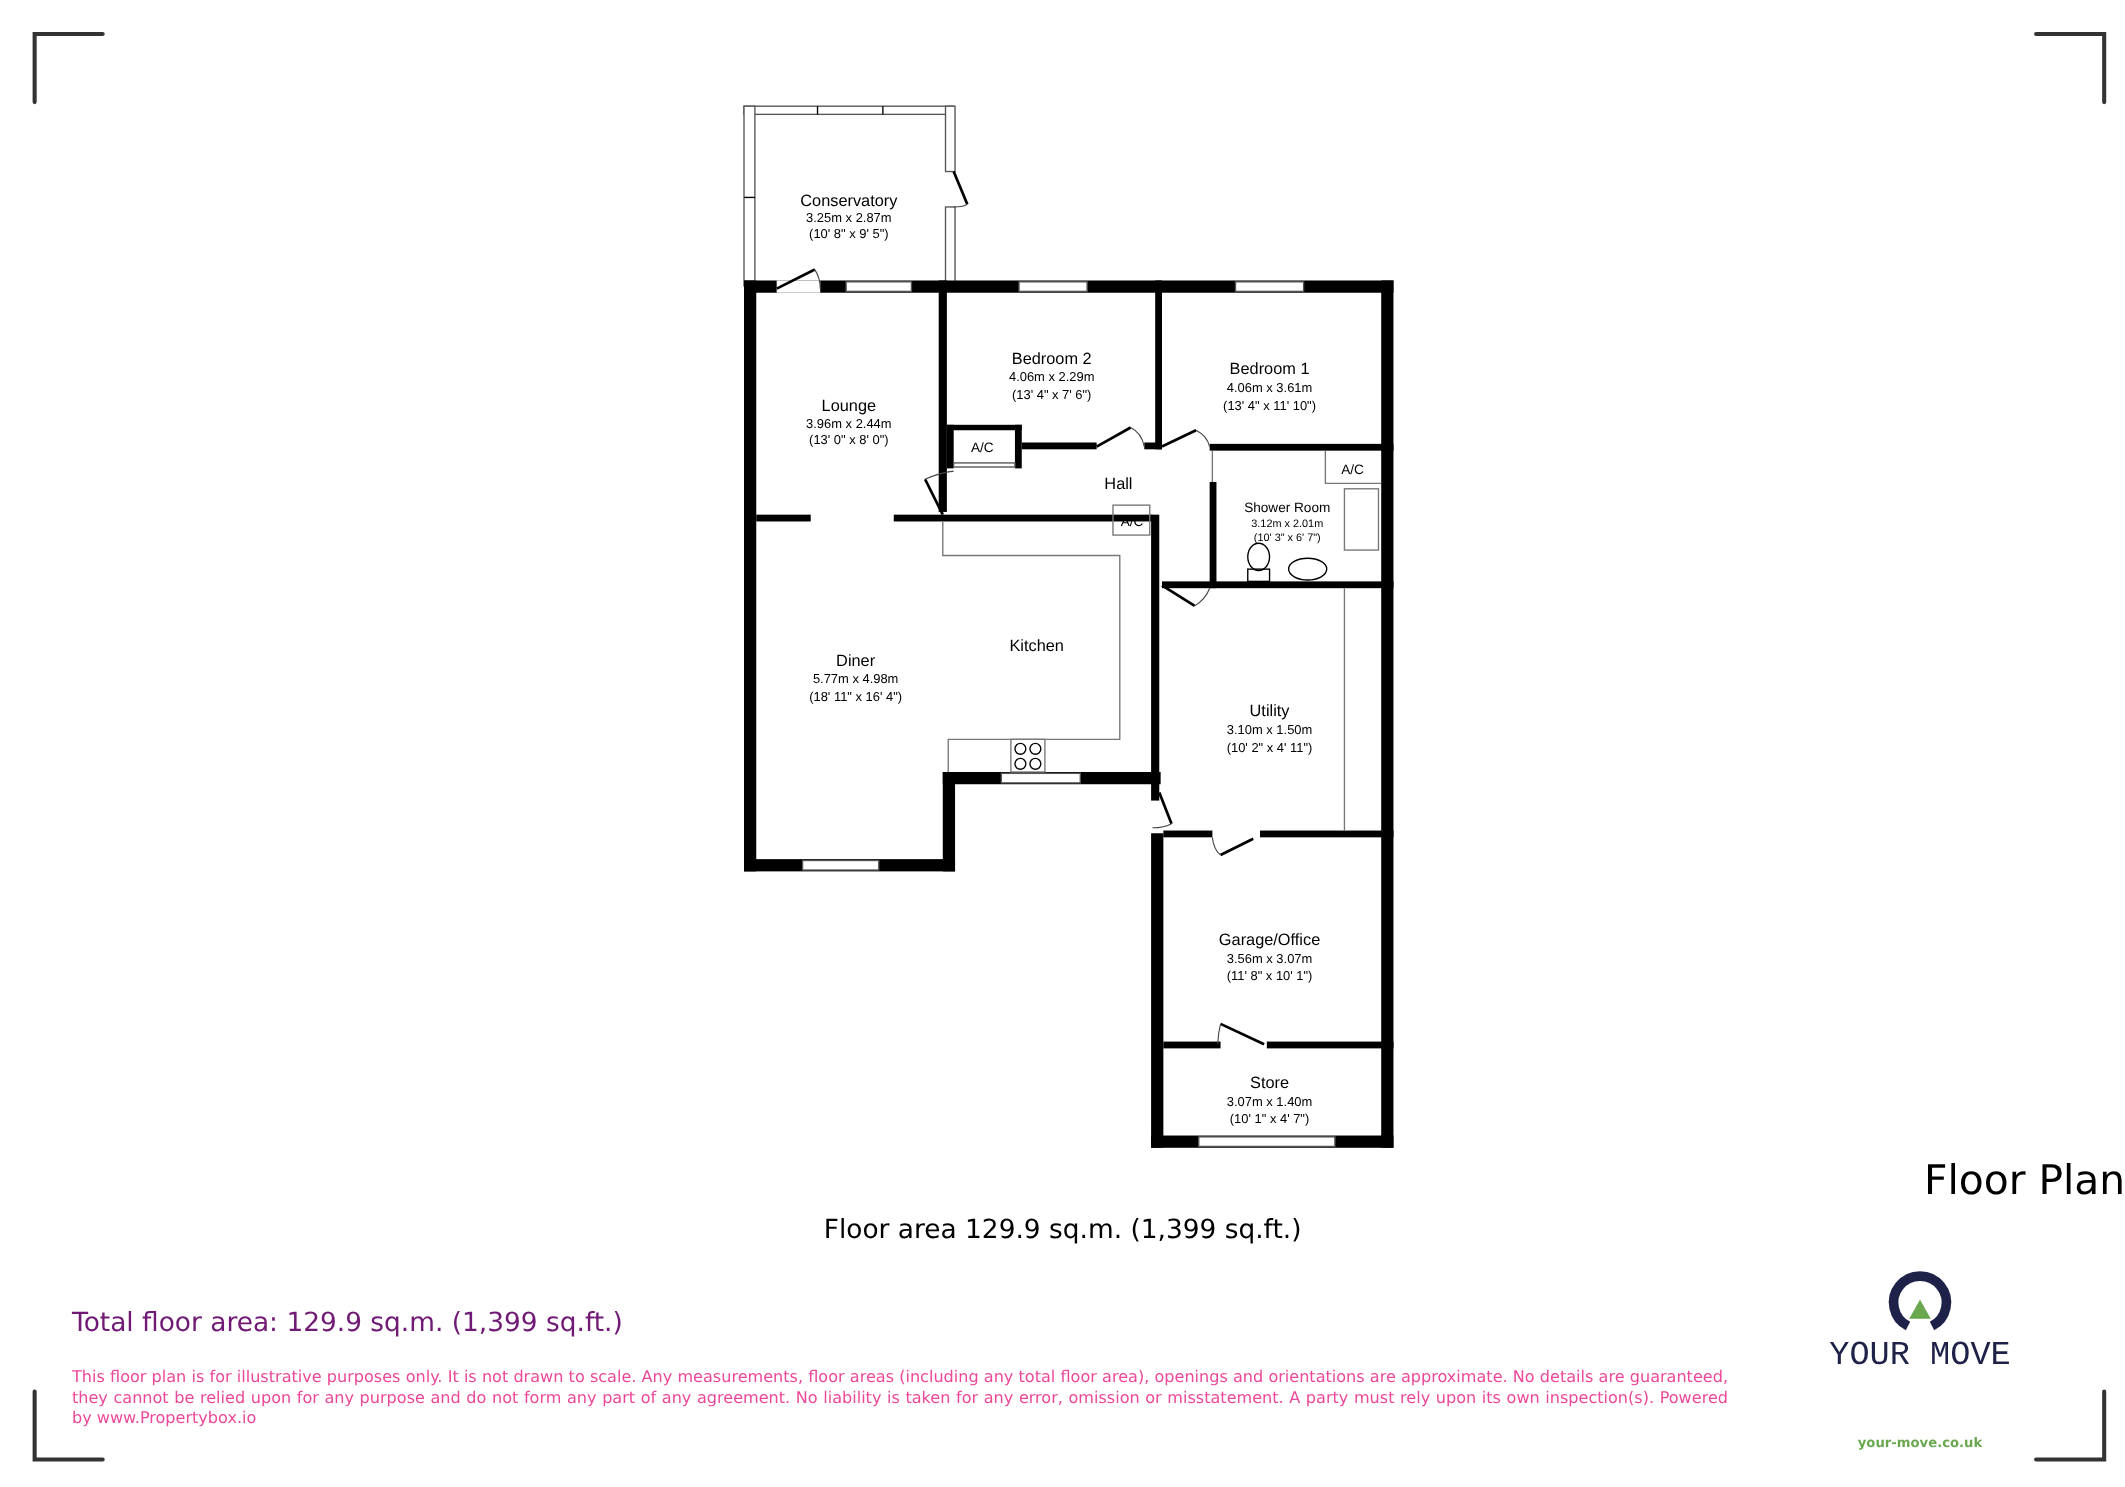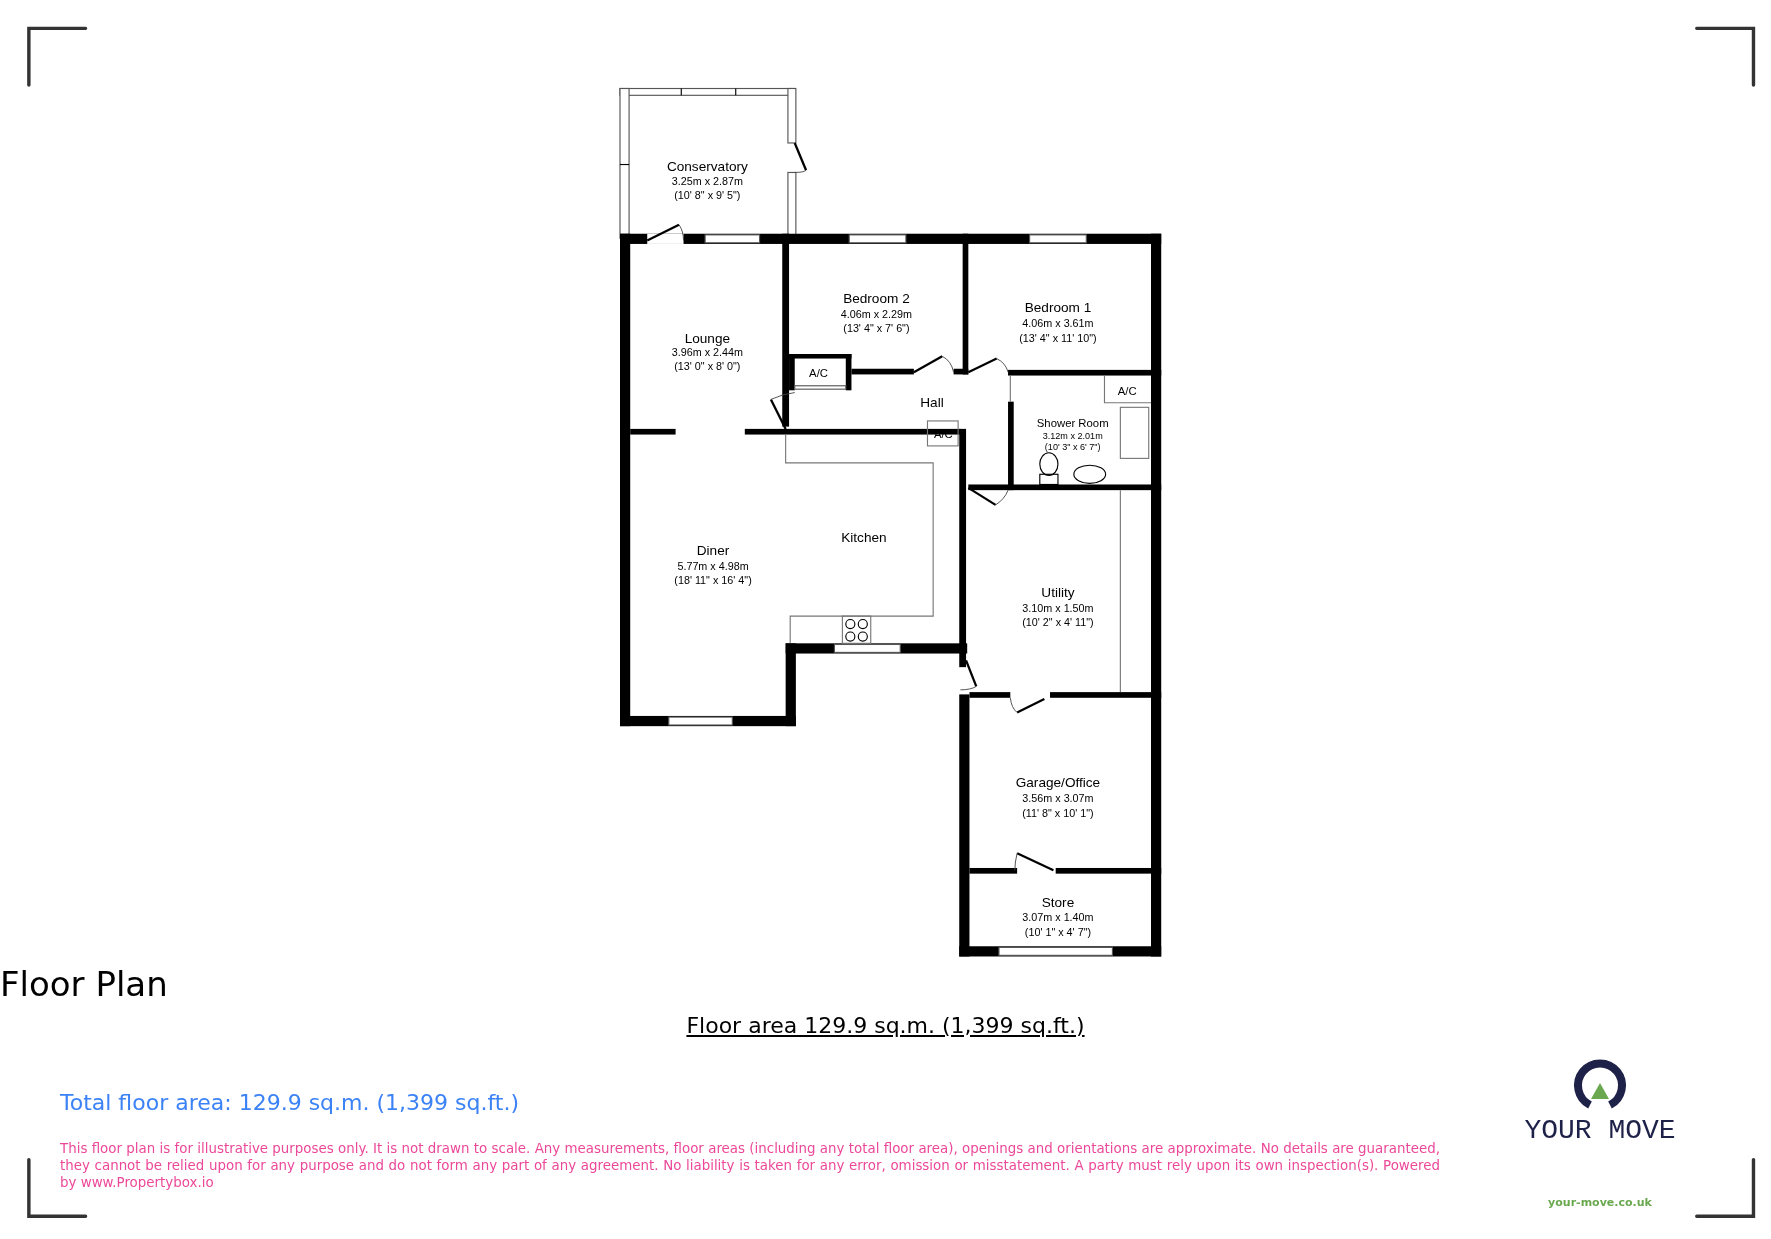--- a/index.html
+++ b/index.html
@@ -12,26 +12,26 @@
     .room-dim-sm  { font-family: "Liberation Sans", sans-serif; font-size: 8px; fill: #000; }
     .ac-label { font-family: "Liberation Sans", sans-serif; font-size: 10px; fill: #000; }
     .wall { fill: #000; }
     .thin { stroke: #000; stroke-width: 1; fill: none; }
     .thin-grey { stroke: #777; stroke-width: 1; fill: none; }
     .win { fill: #fff; stroke: #555; stroke-width: 1; }
     .door { stroke: #000; stroke-width: 2; fill: none; }
     .arc { stroke: #444; stroke-width: 0.8; fill: none; }
     .corner { stroke: #333; stroke-width: 3; fill: none; stroke-linecap: round; }
 
-    .title { position: absolute; left: 0; width: 1771px; top: 964px; text-align: left;
+    .title { position: absolute; left: 0; width: 1771px; top: 964px; text-align: right;
              font-family: "DejaVu Sans", sans-serif; font-size: 34px; color: #000; }
     .subtitle { position: absolute; left: 0; width: 1771px; top: 1013px; text-align: center;
-             font-family: "DejaVu Sans", sans-serif; font-size: 22px; color: #000; text-decoration: underline; }
+             font-family: "DejaVu Sans", sans-serif; font-size: 22px; color: #000; }
     .total { position: absolute; left: 60px; top: 1090px;
-             font-family: "DejaVu Sans", sans-serif; font-size: 22px; color: #3b82f6; }
+             font-family: "DejaVu Sans", sans-serif; font-size: 22px; color: #701a75; }
     .disclaimer { position: absolute; left: 60px; top: 1140px; width: 1380px;
              font-family: "DejaVu Sans", sans-serif; font-size: 13.4px; line-height: 17px;
              color: #ec4899; text-align: justify; text-align-last: left; }
     .logo { position: absolute; left: 1505px; top: 1055px; width: 190px; height: 110px; }
     .logo-word { position: absolute; left: 0; top: 60px; width: 190px; text-align: center;
              font-family: Liberation Mono, monospace; font-size: 28px; letter-spacing: 0px; color: #1e2148; }
     .logo-url { position: absolute; left: 0; top: 97px; width: 190px; text-align: center;
              font-family: "DejaVu Sans", sans-serif; font-size: 11px; font-weight: bold; color: #6aa84f; margin-top: 44px; }
   </style>
 </head>

